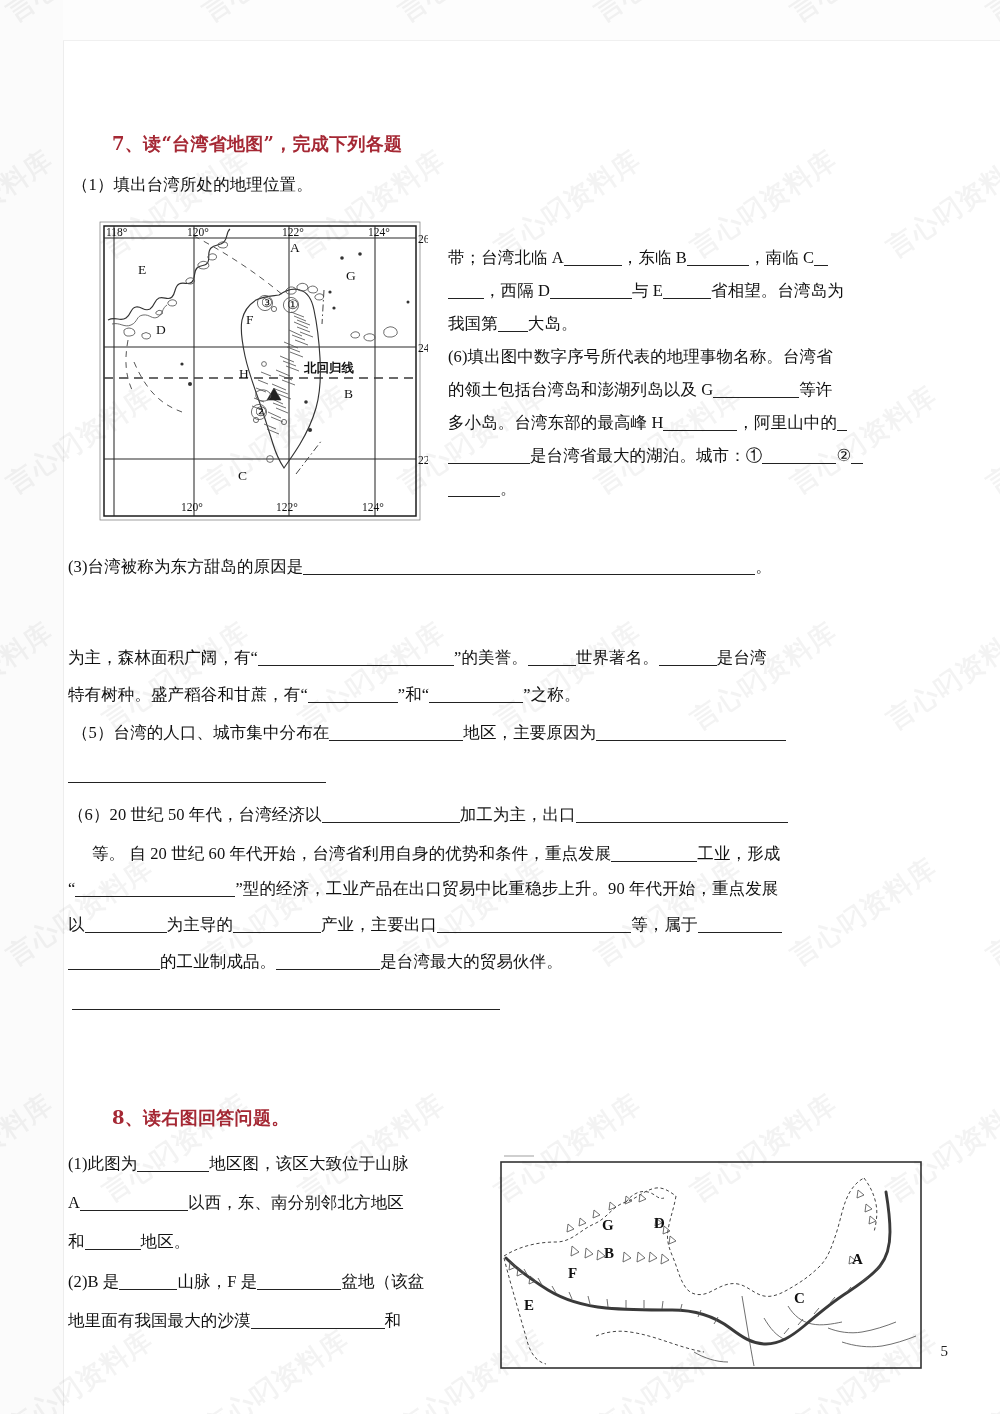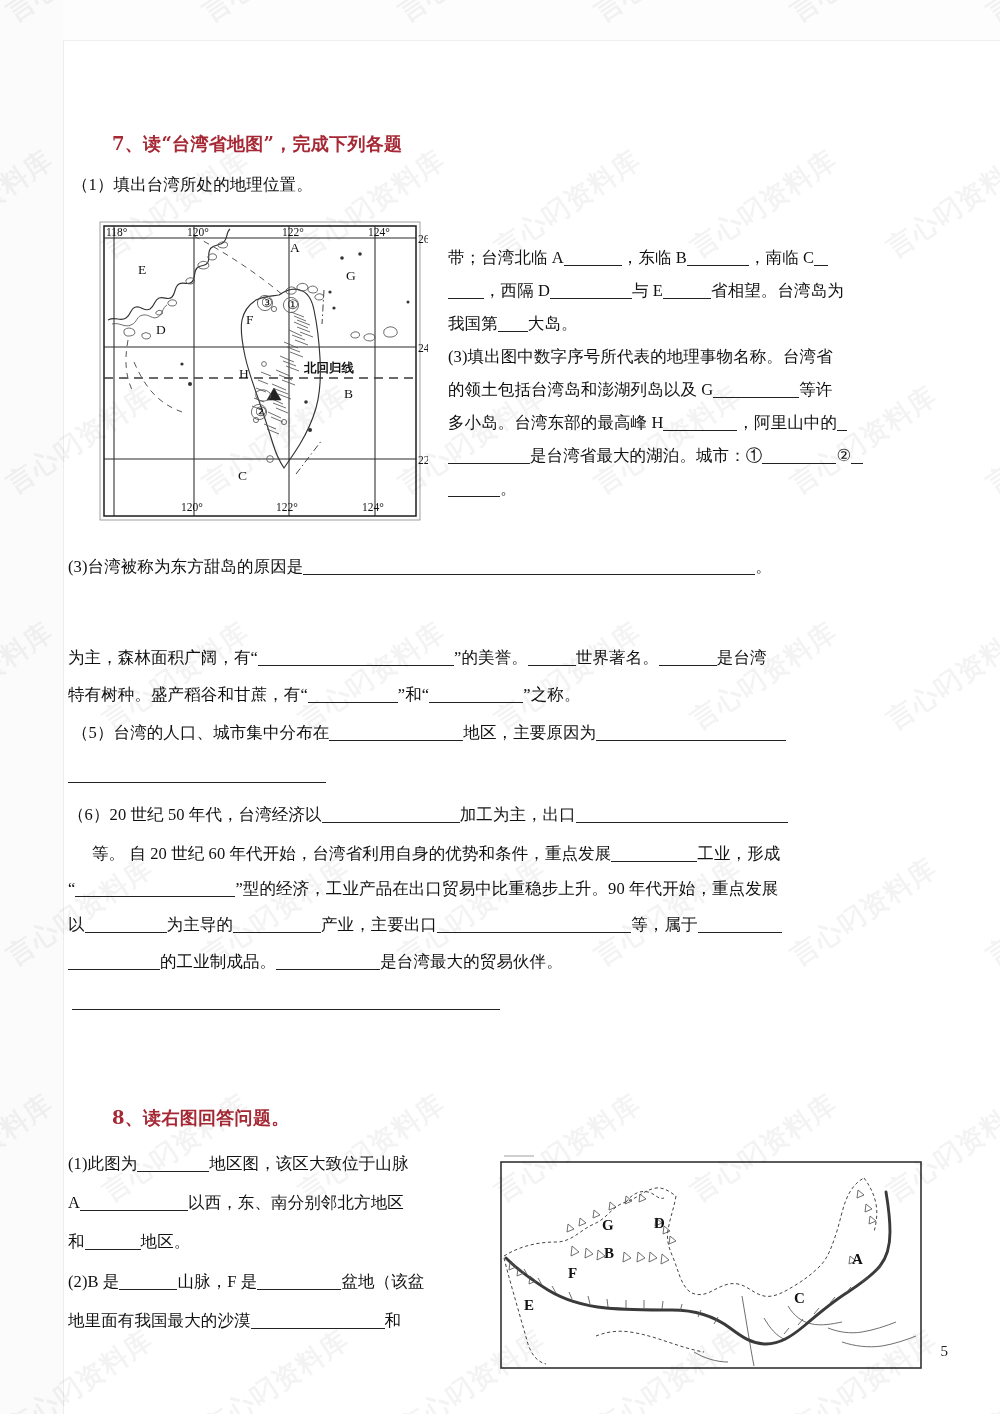--- a/index.html
+++ b/index.html
@@ -327,21 +327,21 @@
 
   <div class="para" style="left:448px; top:241px;">
     <span>带；台湾北临 A</span><span class="blank" style="width:58px"></span><span>，东临 B</span><span class="blank" style="width:62px"></span><span>，南临 C</span><span class="blank" style="width:14px"></span>
   </div>
   <div class="para" style="left:448px; top:274px;">
     <span class="blank" style="width:36px"></span><span>，西隔 D</span><span class="blank" style="width:82px"></span><span>与 E</span><span class="blank" style="width:48px"></span><span>省相望。台湾岛为</span>
   </div>
   <div class="para" style="left:448px; top:307px;">
     <span>我国第</span><span class="blank" style="width:30px"></span><span>大岛。</span>
   </div>
-  <div class="para" style="left:448px; top:340px;">(3)填出图中数字序号所代表的地理事物名称。台湾省</div>
+  <div class="para" style="left:448px; top:340px;">(6)填出图中数字序号所代表的地理事物名称。台湾省</div>
   <div class="para" style="left:448px; top:373px;">
     <span>的领土包括台湾岛和澎湖列岛以及 G</span><span class="blank" style="width:86px"></span><span>等许</span>
   </div>
   <div class="para" style="left:448px; top:406px;">
     <span>多小岛。台湾东部的最高峰 H</span><span class="blank" style="width:74px"></span><span>，阿里山中的</span><span class="blank" style="width:10px"></span>
   </div>
   <div class="para" style="left:448px; top:439px;">
     <span class="blank" style="width:82px"></span><span>是台湾省最大的湖泊。城市：①</span><span class="blank" style="width:74px"></span><span>②</span><span class="blank" style="width:12px"></span>
   </div>
   <div class="para" style="left:448px; top:472px;">

